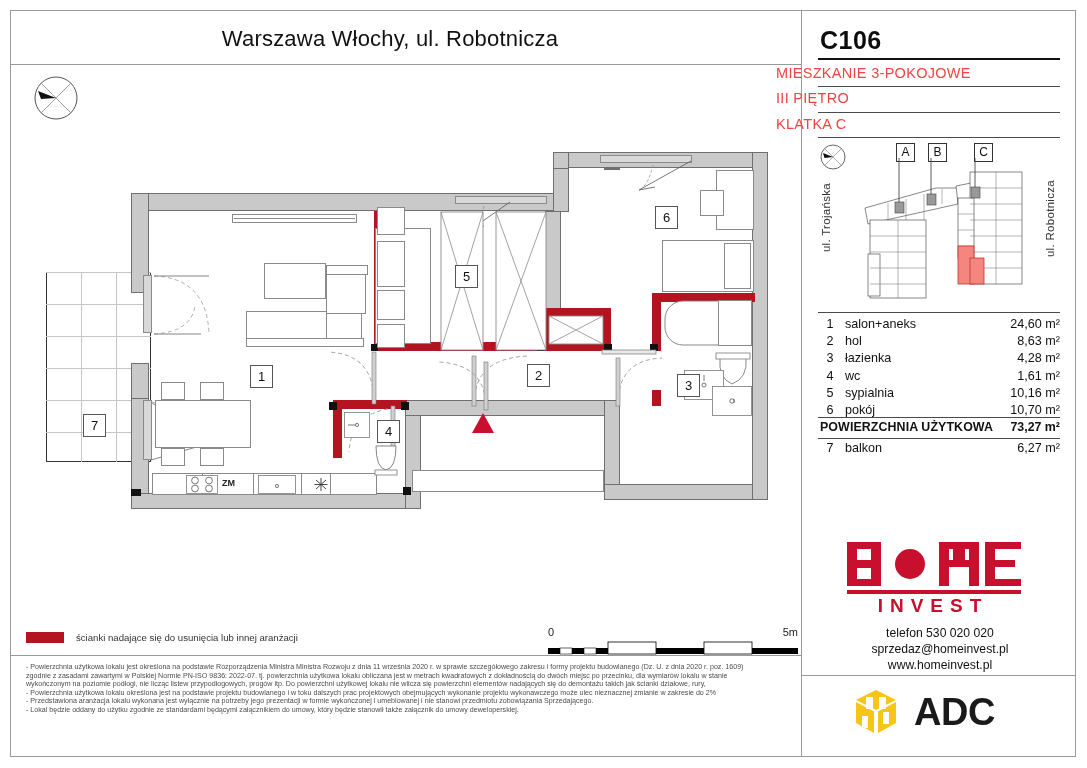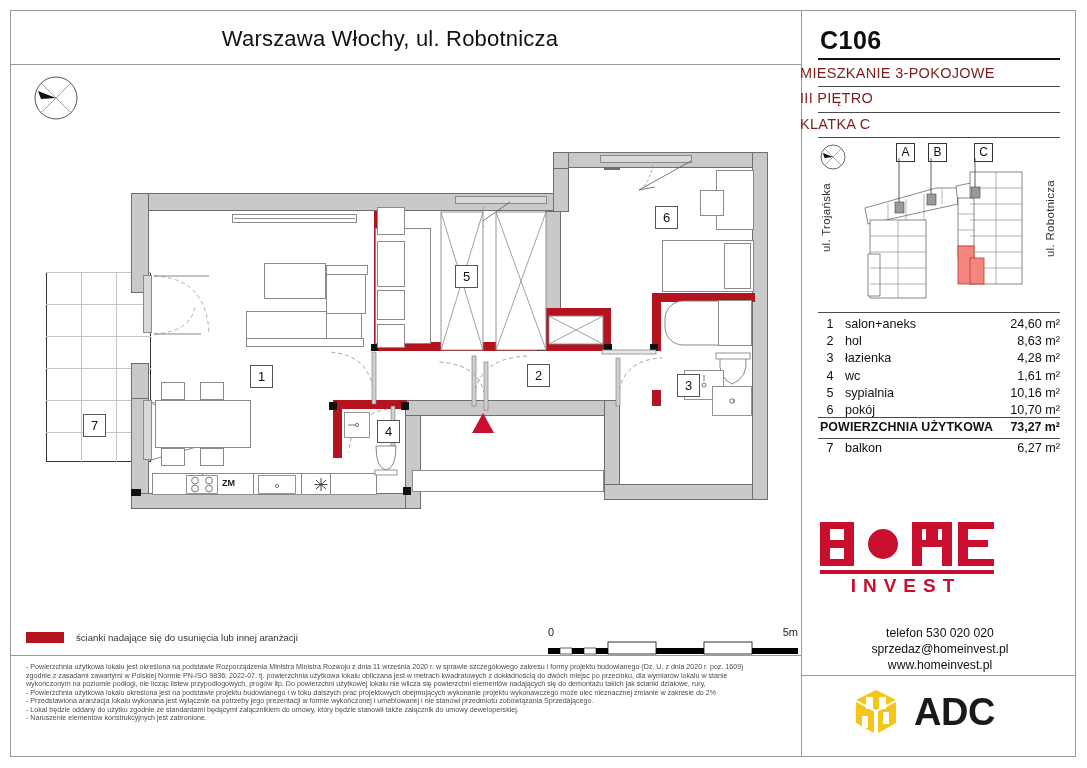--- a/index.html
+++ b/index.html
@@ -15,41 +15,41 @@
   .doc-title{position:absolute;left:40px;top:26px;width:700px;text-align:center;
              font-size:22px;letter-spacing:.2px;color:#111;}
 
   
   .compass{position:absolute;}
   
   .apt-code{position:absolute;left:820px;top:26px;font-size:25px;font-weight:bold;color:#0d0d0d;letter-spacing:.5px;}
   .rp-rule{position:absolute;left:818px;width:242px;height:0;}
   .rp-rule.thick{border-top:2.5px solid #111;}
   .rp-rule.thin{border-top:1px solid #4a4a4a;}
-  .rp-line{position:absolute;left:800px;font-size:14.5px;color:#7f1d1d;letter-spacing:.3px;}
+  .rp-line{position:absolute;left:776px;font-size:14.5px;color:#ef4444;letter-spacing:.3px;}
 
   
   .keyplan{position:absolute;left:818px;top:138px;width:244px;height:165px;}
   .kp-letter{position:absolute;width:17px;height:17px;border:1px solid #333;background:#fff;
              font-size:12px;text-align:center;line-height:17px;color:#111;}
   .kp-street{position:absolute;font-size:11.5px;color:#333;
              writing-mode:vertical-rl;transform:rotate(180deg);letter-spacing:.3px;}
 
   
   .rt{position:absolute;left:818px;top:316px;width:244px;font-size:12.6px;color:#111;}
   .rt-row{position:relative;height:17.2px;line-height:17.2px;}
   .rt-row .no{position:absolute;left:5px;width:14px;text-align:center;}
   .rt-row .nm{position:absolute;left:27px;}
   .rt-row .ar{position:absolute;right:2px;text-align:center;}
   .rt-total{position:relative;height:19px;line-height:19px;font-weight:bold;font-size:12.4px;}
   .rt-total .lb{position:absolute;left:2px;letter-spacing:.1px;}
   .rt-total .ar{position:absolute;right:2px;}
 
   
-  .brand{position:absolute;left:818px;top:520px;width:244px;}
+  .brand{position:absolute;left:818px;top:540px;width:244px;text-align:center;}
   .contact{position:absolute;left:818px;top:625px;width:244px;text-align:center;
            font-size:12.2px;line-height:16px;color:#111;}
   .adc{position:absolute;left:852px;top:688px;display:flex;align-items:center;gap:14px;}
   .adc-txt{font-size:38px;font-weight:bold;color:#1a1a1a;letter-spacing:-0.5px;}
 
   
   .legend{position:absolute;left:26px;top:632px;display:flex;align-items:center;gap:12px;}
   .legend-sw{width:38px;height:11px;background:#b3141f;}
   .legend-tx{font-size:9.6px;color:#333;}
   .scale{position:absolute;left:548px;top:626px;width:250px;}
@@ -292,21 +292,20 @@
     </svg>
   </div>
 
   <div class="notes">
     <div>- Powierzchnia użytkowa lokalu jest określona na podstawie Rozporządzenia Ministra Ministra Rozwoju z dnia 11 września 2020 r. w sprawie szczegółowego zakresu i formy projektu budowlanego (Dz. U. z dnia 2020 r. poz. 1609)</div>
     <div>zgodnie z zasadami zawartymi w Polskiej Normie PN-ISO 9836: 2022-07. tj. powierzchnia użytkowa lokalu obliczana jest w metrach kwadratowych z dokładnością do dwóch miejsc po przecinku, dla wymiarów lokalu w stanie</div>
     <div>wykończonym na poziomie podłogi, nie licząc listew przypodłogowych, progów itp. Do powierzchni użytkowej lokalu nie wlicza się powierzchni elementów nadających się do demontażu takich jak ścianki działowe, rury,</div>
     <div>- Powierzchnia użytkowa lokalu określona jest na podstawie projektu budowlanego i w toku dalszych prac projektowych obejmujących wykonanie projektu wykonawczego może ulec nieznacznej zmianie w zakresie do 2%</div>
     <div>- Przedstawiona aranżacja lokalu wykonana jest wyłącznie na potrzeby jego prezentacji w formie wykończonej i umeblowanej i nie stanowi przedmiotu zobowiązania Sprzedającego.</div>
     <div>- Lokal będzie oddany do użytku zgodnie ze standardami będącymi załącznikiem do umowy, który będzie stanowił także załącznik do umowy deweloperskiej.</div>
-    <div>- Naruszenie elementów konstrukcyjnych jest zabronione.</div>
   </div>
 
   <div id="plan">
 
     <div class="balcony" style="left:46px;top:272px;width:105px;height:190px;"></div>
     <div class="bgrid" style="left:46px;top:272px;width:105px;height:1px;"></div>
     <div class="bgrid" style="left:46px;top:304px;width:105px;height:1px;"></div>
     <div class="bgrid" style="left:46px;top:336px;width:105px;height:1px;"></div>
     <div class="bgrid" style="left:46px;top:368px;width:105px;height:1px;"></div>
     <div class="bgrid" style="left:46px;top:400px;width:105px;height:1px;"></div>

